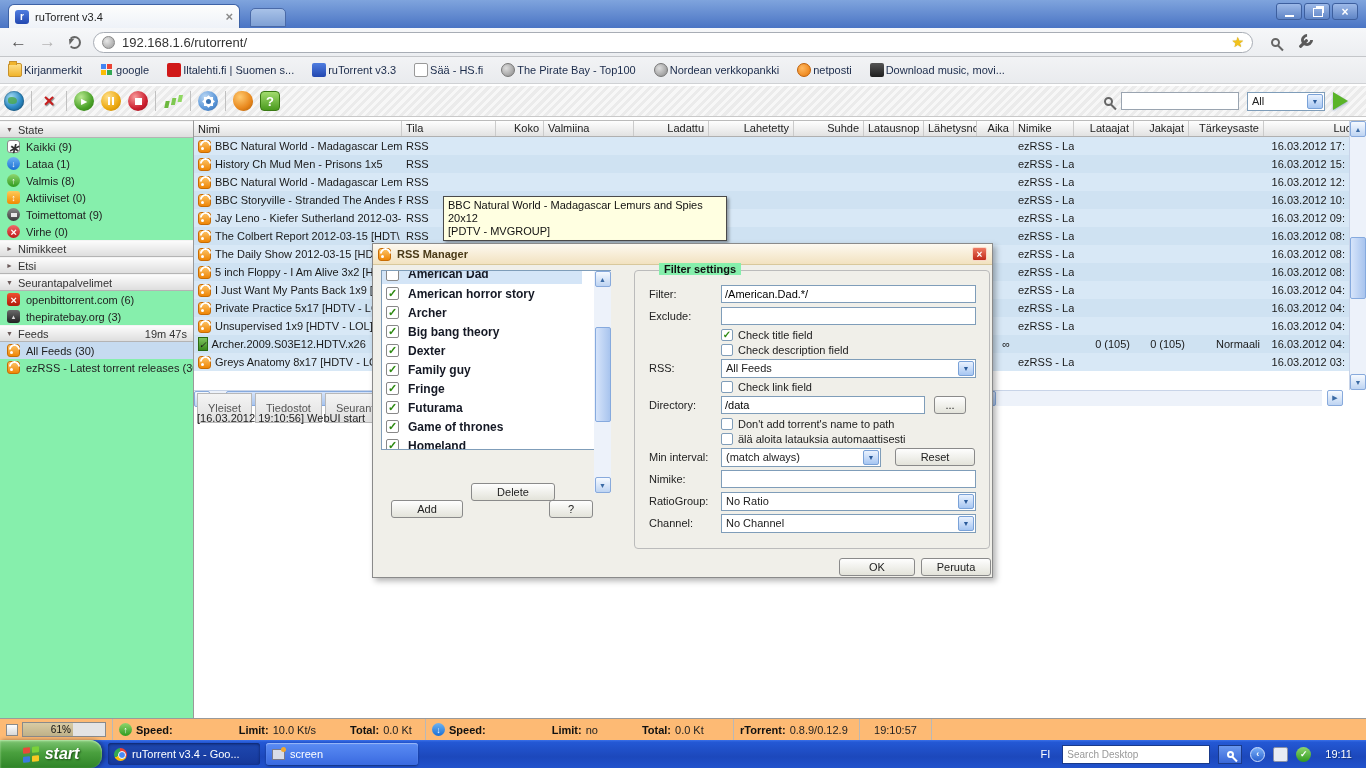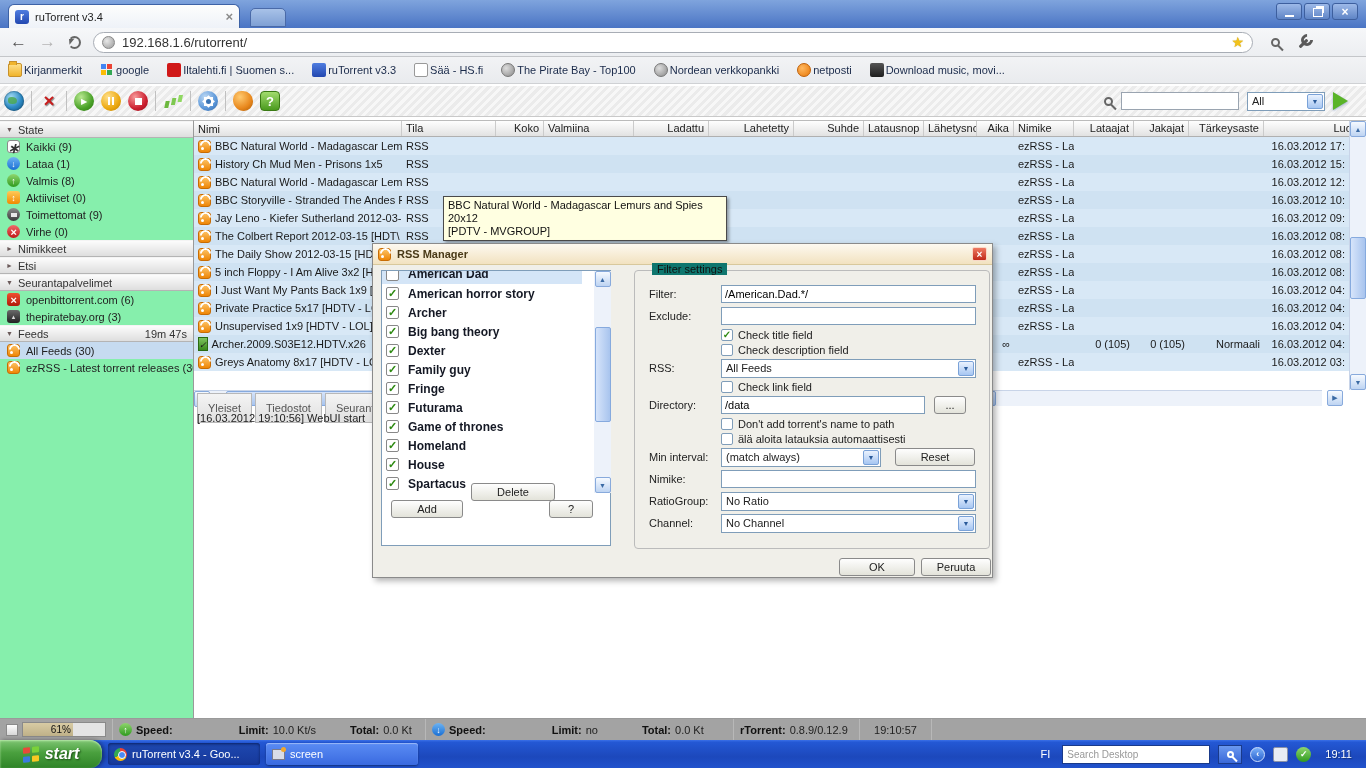--- a/index.html
+++ b/index.html
@@ -128,52 +128,52 @@
   .dtab{height:30px;background:linear-gradient(#f4f4f4,#e0e0e0);border:1px solid #b8b8b8;padding:0 10px;color:#555;display:flex;align-items:center}
   .dlog{position:absolute;top:328px;left:197px;color:#222;white-space:nowrap}
 
   
   .tooltip{position:absolute;left:443px;top:112px;width:284px;background:#ffffe1;border:1px solid #4a4a4a;box-shadow:2px 2px 3px rgba(0,0,0,.35);padding:2px 4px;color:#111;line-height:13px;z-index:40}
 
   
   .dialog{position:absolute;left:372px;top:159px;width:621px;height:335px;background:#f0efe9;border:1px solid #8a8a8a;box-shadow:3px 3px 6px rgba(0,0,0,.3);z-index:50}
   .dlg-title{height:21px;background:linear-gradient(#fdf9f0,#f2e2c0);border-bottom:1px solid #d8c89c;display:flex;align-items:center;gap:6px;padding:0 5px;font-weight:bold;color:#4a3a18}
   .dlg-close{margin-left:auto;width:15px;height:14px;background:linear-gradient(#ee7a62,#c02818);border:1px solid #f8d8c8;border-radius:2px;color:#fff;font-size:10px;font-weight:bold;display:flex;align-items:center;justify-content:center}
-  .fl-list{position:absolute;left:8px;top:26px;width:230px;height:276px;background:#fff;border:1px solid #7f9db9;overflow:hidden;padding-right:28px}
+  .fl-list{position:absolute;left:8px;top:26px;width:230px;height:180px;background:#fff;border:1px solid #7f9db9;overflow:hidden;padding-right:28px}
   .fl-item{height:19px;display:flex;align-items:center;gap:9px;padding:0 4px}
   .fl-item.cut{height:13px;overflow:hidden;background:#d4e5f7}
   .fl-item.cut .fl-label,.fl-item.cut .fl-check{margin-top:-7px}
   .fl-check{width:13px;height:13px;background:#fff;border:1px solid #888;border-radius:2px;flex:0 0 13px;display:flex;align-items:center;justify-content:center;color:#2e8a12;font-weight:bold;font-size:11px}
   .fl-check.on::after{content:"✓"}
   .fl-label{font-weight:bold;font-size:12px;color:#141824;white-space:nowrap}
   .fl-scroll{position:absolute;left:221px;top:27px;width:17px;height:222px;background:#edf2fa;display:flex;flex-direction:column;align-items:center}
   .fl-scroll .sb-track{flex:1;width:16px;position:relative}
   .fl-thumb{position:absolute;top:40px;left:0;width:16px;height:95px;background:linear-gradient(90deg,#d6e4fa,#a8c4ee);border:1px solid #86aade;border-radius:2px}
   .xp-btn{background:linear-gradient(#fefefe,#e3e3da);border:1px solid #8a8a8a;border-radius:3px;font-size:11px;color:#222;display:flex;align-items:center;justify-content:center}
   .dlg-add{position:absolute;left:18px;top:256px;width:72px;height:18px}
   .dlg-delete{position:absolute;left:98px;top:239px;width:84px;height:18px}
   .dlg-q{position:absolute;left:176px;top:256px;width:44px;height:18px}
   .fset{position:absolute;left:261px;top:26px;width:356px;height:279px;border:1px solid #bbb;border-radius:4px;padding:12px 0 0 14px}
-  .legend{position:absolute;top:-8px;left:17px;background:#0f766e;padding:0 5px;font-weight:normal;color:#111}
+  .legend{position:absolute;top:-8px;left:24px;background:#86efac;padding:0 5px;font-weight:bold;color:#111}
   .frow{display:flex;align-items:center;height:22px}
   .frow .lb{width:72px;color:#222;flex:0 0 72px}
   .frow.chk{height:15px;padding-left:72px;gap:5px}
   .xp-check{width:12px;height:12px;background:#fff;border:1px solid #7f9db9;border-radius:2px;flex:0 0 12px;display:flex;align-items:center;justify-content:center;color:#2e8a12;font-weight:bold;font-size:10px}
   .xp-check.on::after{content:"✓"}
   .xp-input{height:18px;background:#fff;border:1px solid #7f9db9;padding:0 3px;font-size:11px;width:255px}
   .sel255{width:255px}
   .dir-in{width:204px}
   .browse-btn{width:32px;height:18px;margin-left:9px}
   .sel160{width:160px}
   .reset-btn{width:80px;height:18px;margin-left:14px}
   .dlg-ok{position:absolute;left:466px;top:314px;width:76px;height:18px}
   .dlg-cancel{position:absolute;left:548px;top:314px;width:70px;height:18px}
 
   
-  .statusbar{position:absolute;left:0;right:0;bottom:0;height:22px;background:#a3a3a3;border-top:1px solid #9a9a9a;display:flex;align-items:flex-start}
+  .statusbar{position:absolute;left:0;right:0;bottom:0;height:22px;background:#fdba74;border-top:1px solid #9a9a9a;display:flex;align-items:flex-start}
   .seg{height:100%;display:flex;align-items:center;border-right:1px solid #b8b8b8;padding:0 6px;gap:4px;white-space:nowrap}
   .seg b{font-weight:bold;color:#111}
   .disk-btn{width:12px;height:12px;background:linear-gradient(#fdfdfd,#d8d8d8);border:1px solid #8a8a8a}
   .disk-bar{width:88px;height:15px;border:1px solid #8a8a8a;background:#e4e4e4;position:relative}
   .disk-fill{position:absolute;left:0;top:0;bottom:0;width:61%;background:linear-gradient(#d8cba4,#bfb188);display:flex;align-items:center;justify-content:flex-end;padding-right:2px;color:#111;font-size:10px}
   .ssi{width:13px;height:13px;border-radius:50%;display:flex;align-items:center;justify-content:center;color:#fff;font-size:9px;font-weight:bold}
   .ssi.up{background:linear-gradient(#8fd66e,#2f9a1e)}
   .ssi.down{background:linear-gradient(#6db3f2,#1a6fd4)}
   .gap1{width:58px}.gap2{width:26px}.gap3{width:36px}
 

